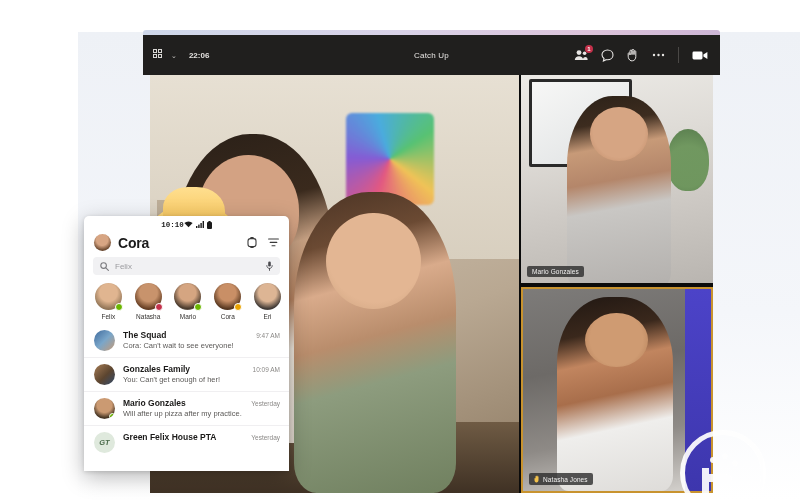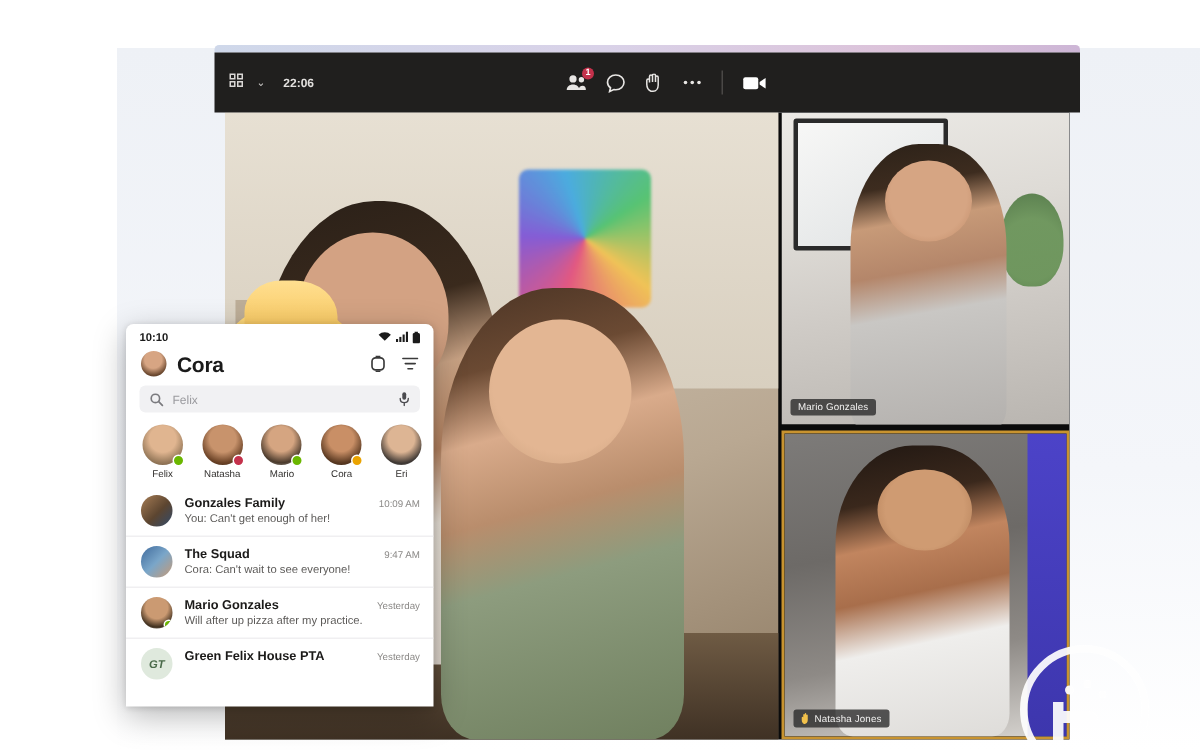--- a/index.html
+++ b/index.html
@@ -129,21 +129,21 @@
   .t2-bg-blue { position:absolute; right:-2%; top:0; width:16%; height:100%;
     background:linear-gradient(180deg,#4c43c8,#3d36ad); }
 
   
   .phone {
     position:absolute; left:84px; top:216px; width:205px; height:255px;
     background:#ffffff; border-radius:5px 5px 0 0;
     box-shadow: 0 6px 22px rgba(0,0,0,.28), 0 1px 4px rgba(0,0,0,.14);
     overflow:hidden;
   }
-  .statusbar { height:17px; display:flex; align-items:center; justify-content:space-between; padding:0 9px; }
+  .statusbar { height:17px; display:flex; align-items:center; justify-content:center; padding:0 9px;font-family:Liberation Mono, monospace; }
   .st-time { font-size:7.5px; color:#1b1b1b; font-weight:600; }
   .st-icons { display:flex; align-items:center; gap:3px; color:#1b1b1b; }
   .ph-header { display:flex; align-items:center; padding:1px 10px 6px 10px; gap:7px; }
   .ph-avatar { width:17px; height:17px; border-radius:50%;
     background:radial-gradient(circle at 48% 34%, #d7a583 0 40%, #6d4a31 72%, #3b2618 100%); flex:0 0 auto; }
   .ph-title { font-size:14px; font-weight:700; color:#1a1a1a; letter-spacing:-.2px; flex:1; }
   .ph-hicons { display:flex; align-items:center; gap:11px; color:#3a3a3a; }
   .searchbar {
     margin:0 9px; height:18px; background:#f1f1f3; border-radius:4px;
     display:flex; align-items:center; padding:0 7px; gap:6px;
@@ -185,20 +185,21 @@
         <div class="grid-ic">
             <i></i>
             <i></i>
             <i></i>
             <i></i>
           </div>
         <span class="chev">⌄</span>
         <span class="timer">22:06</span>
       </div>
 
+      <div class="tb-center">Catch Up</div>
 
       <div class="tb-right">
         <span class="tbi">
           <svg width="14" height="12" viewBox="0 0 14 12">
               <circle cx="5" cy="3.6" r="2.4" fill="#e8e6e4"></circle>
               <path d="M0.8 11c0-2.3 1.9-3.7 4.2-3.7S9.2 8.7 9.2 11z" fill="#e8e6e4"></path>
               <circle cx="10.6" cy="4.2" r="1.8" fill="#e8e6e4"></circle>
               <path d="M8.6 11c.3-1.9 1.3-2.9 2.9-2.9 1.2 0 2.1.8 2.1 2.9z" fill="#e8e6e4"></path>
             </svg>
           <span class="badge">1</span>
@@ -356,38 +357,38 @@
       </div>
       <div class="person">
         <div class="p-av" style="background:radial-gradient(circle at 50% 36%,#ddb594 0 40%,#3c3632 74%,#cfcbc6 100%)"></div>
         <div class="p-name">Eri</div>
       </div>
     </div>
 
     <div class="chatlist">
 
       <div class="chatrow">
+        <div class="c-av" style="background:linear-gradient(135deg,#3f6a9c,#7aa6c9 50%,#c69a76)"></div>
+        <div class="c-body">
+          <div class="c-top">
+            <span class="c-name">The Squad</span>
+            <span class="c-time">9:47 AM</span>
+          </div>
+          <div class="c-prev">Cora: Can't wait to see everyone!</div>
+        </div>
+      </div>
+
+      <div class="chatrow">
         <div class="c-av" style="background:linear-gradient(135deg,#a77d55,#5c4530 55%,#314a6b)"></div>
         <div class="c-body">
           <div class="c-top">
             <span class="c-name">Gonzales Family</span>
             <span class="c-time">10:09 AM</span>
           </div>
           <div class="c-prev">You: Can't get enough of her!</div>
-        </div>
-      </div>
-
-      <div class="chatrow">
-        <div class="c-av" style="background:linear-gradient(135deg,#3f6a9c,#7aa6c9 50%,#c69a76)"></div>
-        <div class="c-body">
-          <div class="c-top">
-            <span class="c-name">The Squad</span>
-            <span class="c-time">9:47 AM</span>
-          </div>
-          <div class="c-prev">Cora: Can't wait to see everyone!</div>
         </div>
       </div>
 
       <div class="chatrow">
         <div class="c-av" style="background:radial-gradient(circle at 50% 34%,#cb9a72 0 42%,#40301f 74%,#cdc9c4 100%)">
           <span class="c-dot" style="background:#6bb700"></span>
         </div>
         <div class="c-body">
           <div class="c-top">
             <span class="c-name">Mario Gonzales</span>

